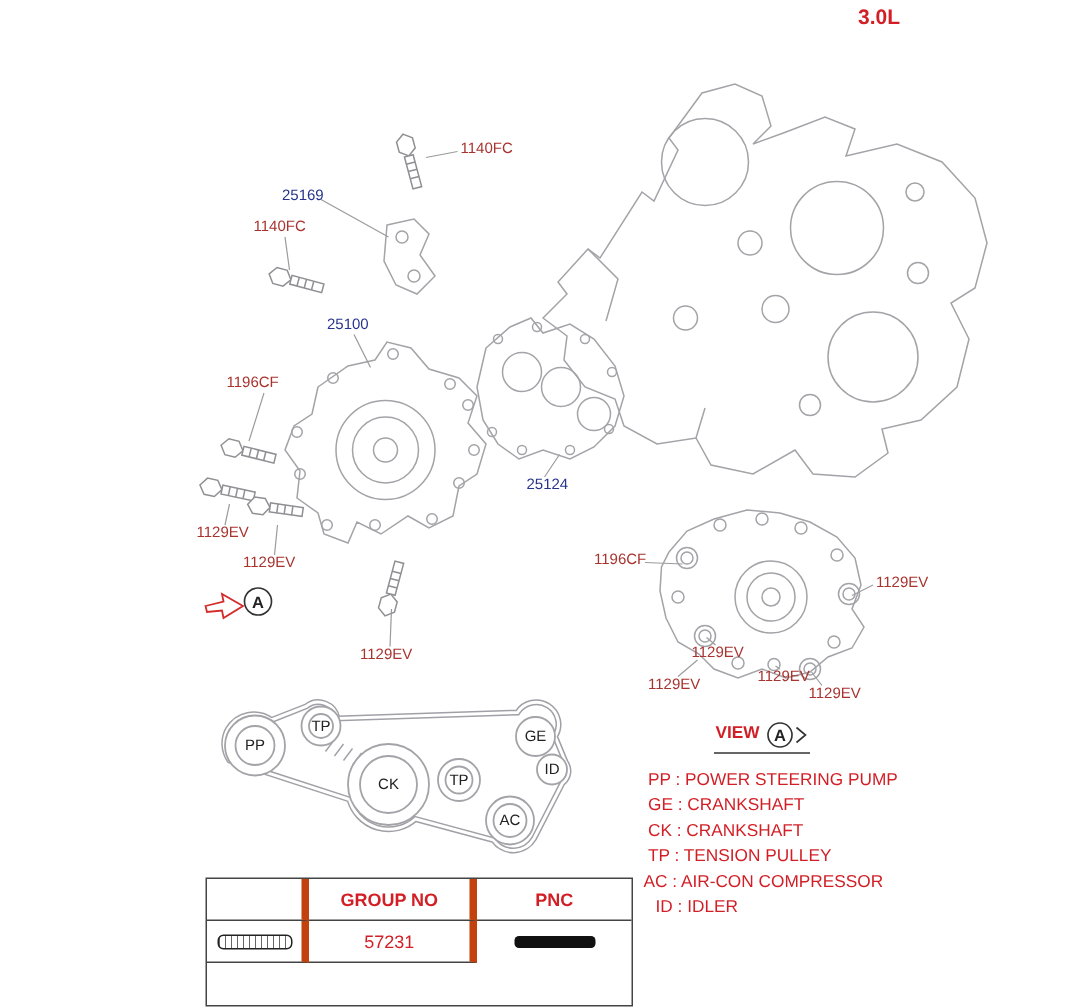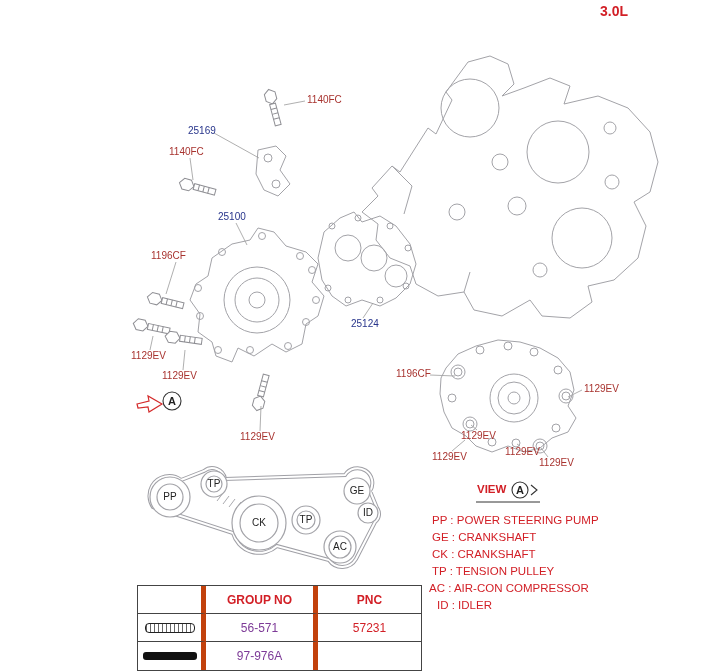--- a/index.html
+++ b/index.html
@@ -1,18 +1,18 @@
 <!DOCTYPE html>
 <html><head>
 <meta charset="utf-8">
 <style>
   html,body{margin:0;padding:0;background:#fff;}
   .page{position:relative;width:712px;height:672px;background:#fff;overflow:hidden;
         font-family:"Liberation Sans",sans-serif;}
-  .title{position:absolute;left:572px;top:3px;font-size:14px;font-weight:bold;color:#d21f26;margin-left:28px;}
+  .title{position:absolute;left:572px;top:3px;font-size:14px;font-weight:bold;color:#d21f26;}
   .plabel{position:absolute;font-size:10px;white-space:nowrap;}
   .red{color:#a8332f;}
   .blue{color:#27348b;}
   .accent{color:#d21f26;}
   .purple{color:#7d3a97;}
   .legend-item{position:absolute;font-size:11.5px;color:#d21f26;white-space:nowrap;}
   .view-word{position:absolute;left:477px;top:483px;font-size:11.5px;font-weight:bold;color:#d21f26;}
   svg{position:absolute;left:0;top:0;}
   svg .line{stroke:#a3a3a8;fill:none;stroke-width:1;}
   svg .leader{stroke:#9b9b9b;stroke-width:0.8;}
@@ -232,22 +232,20 @@
   </div>
 
   <div class="ptable">
     <div class="cell"></div>
     <div class="cell accent" style="font-weight:bold">GROUP NO</div>
     <div class="cell accent" style="font-weight:bold">PNC</div>
 
     <div class="cell">
       <div class="icon-ribbed"></div>
     </div>
-    <div class="cell purple">56-571</div>
     <div class="cell accent">57231</div>
 
     <div class="cell last-row">
       <div class="icon-solid"></div>
     </div>
-    <div class="cell purple last-row">97-976A</div>
   </div>
 
 </div>
 
 </body></html>

